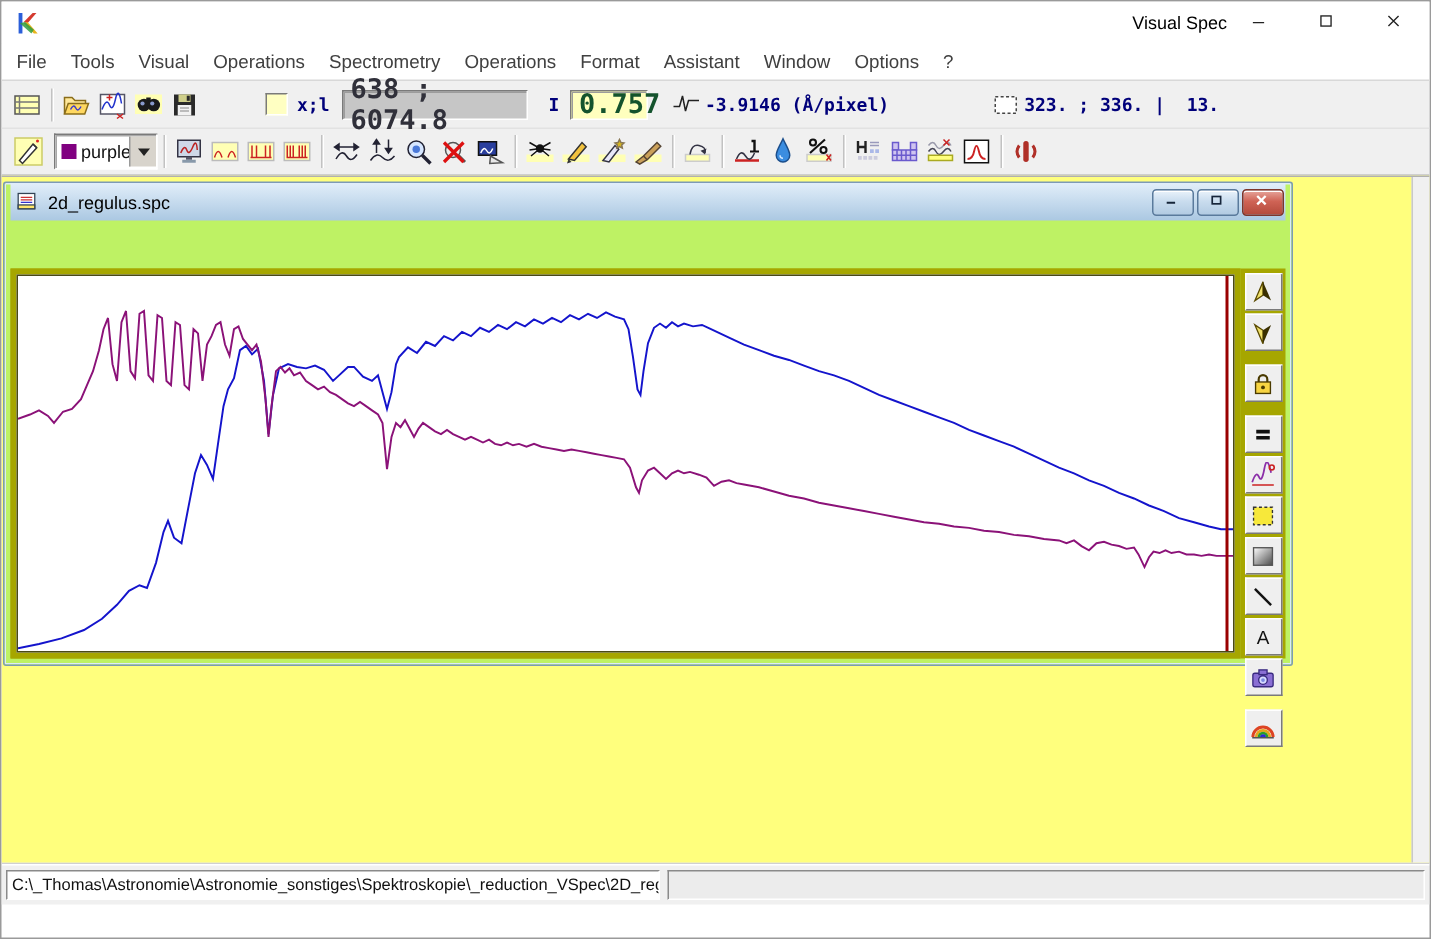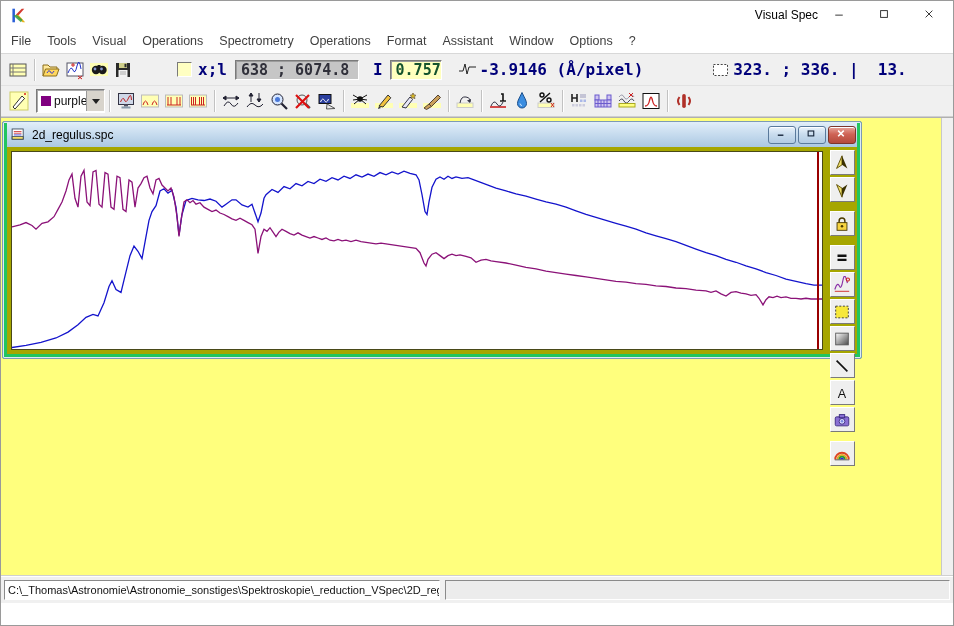--- a/index.html
+++ b/index.html
@@ -14,40 +14,40 @@
   
   .menubar{height:24px;display:flex;align-items:center;background:#fff;border-bottom:1px solid #d8d8d8;padding-left:2px;}
   .menubar .mitem{font-size:12.5px;color:#404040;padding:3px 8px;}
   
   .toolbar{display:flex;align-items:center;background:#f0f0f0;}
   .tb1{height:31px;border-bottom:1px solid #e2e2e2;}
   .tb2{height:30px;border-bottom:1px solid #cfcfcf;}
   .tbtn{width:24px;height:24px;display:inline-flex;align-items:center;justify-content:center;flex:none;}
   .tbtn svg{width:20px;height:20px;}
   .sep{width:1px;height:22px;background:#c2c2c2;box-shadow:1px 0 0 #ffffff;margin:0 4px;flex:none;}
-  .lbl{font-family:"DejaVu Sans Mono",monospace;font-weight:bold;font-size:16px;color:#00007a;white-space:pre;}
+  .lbl{font-family:"DejaVu Sans Mono",monospace;font-weight:bold;font-size:12px;color:#00007a;white-space:pre;}
   .field{height:18px;display:flex;align-items:center;padding:0 5px;font-family:"DejaVu Sans Mono",monospace;
-         font-size:15px;border:1px solid;border-color:#7a7a7a #ffffff #ffffff #7a7a7a;box-shadow:inset 1px 1px 0 #9c9c9c;}
+         font-size:18px;border:1px solid;border-color:#7a7a7a #ffffff #ffffff #7a7a7a;box-shadow:inset 1px 1px 0 #9c9c9c;}
   .field.gray{background:#c6c6c6;color:#30303a;width:112px;font-weight:bold;}
   .field.yellow{background:#ffffbe;color:#14532d;width:40px;font-weight:bold;}
   .chk{width:13px;height:13px;background:#ffffc2;border:1px solid;border-color:#7a7a7a #fff #fff #7a7a7a;flex:none;}
   .combo{height:22px;background:#fff;display:flex;align-items:center;border:1px solid;border-color:#7a7a7a #fff #fff #7a7a7a;
          box-shadow:inset 1px 1px 0 #a8a8a8;}
   .combo .cicon{width:16px;height:16px;margin:0 2px 0 3px;flex:none;}
   .combo .ctext{font-size:12px;color:#111;flex:1;white-space:nowrap;overflow:hidden;}
   .combo .drop{width:17px;height:20px;background:#d8d4cc;border-left:1px solid #9a9a9a;display:flex;align-items:center;justify-content:center;flex:none;}
   .tri{width:0;height:0;border-left:4px solid transparent;border-right:4px solid transparent;border-top:5px solid #222;}
   .swatch{width:10px;height:10px;margin:0 3px 0 4px;flex:none;}
   
   .mdi{position:relative;height:457px;background:#ffff7d;border-top:1px solid #b0b0b0;}
   .mdi-strip{position:absolute;top:0;right:0;width:11px;height:100%;background:#f0f0f0;border-left:1px solid #c8c8c8;}
   
-  .childwin{position:absolute;left:1px;top:3px;width:860px;height:238px;background:#22c55e;
+  .childwin{position:absolute;left:1px;top:3px;width:860px;height:323px;background:#bef264;
             border:1px solid #7d9ab5;border-radius:2px;box-shadow:inset 0 0 0 1px #dcebf8;
-            display:flex;flex-direction:column;padding:0 4px 4px 4px;box-sizing:border-box;}
+            display:flex;flex-direction:column;padding:0 4px 4px 4px;box-sizing:border-box;gap:32px;}
   .ctitle{height:25px;display:flex;align-items:center;background:linear-gradient(180deg,#e2eef9 0%,#c6dbee 50%,#abc8e2 100%);}
   .ctitle .cicon16{width:17px;height:17px;margin:0 5px 0 3px;}
   .ctitle .ctxt{font-size:12px;color:#000;flex:1;}
   .cbtn{width:28px;height:18px;margin-left:2px;border:1px solid #5a7a9c;border-radius:3px;display:flex;align-items:center;justify-content:center;
         background:linear-gradient(#eaf3fb,#c9dcee 45%,#b2cbe2);box-shadow:inset 0 1px 0 #fff;}
   .cbtn svg{width:15px;height:15px;}
   .cbtn.close{background:linear-gradient(#e7a79d,#cf6355 45%,#b44a3c);border-color:#7d352b;margin-right:1px;}
   .cbody{flex:1;display:flex;min-height:0;}
   .chart-frame{flex:1;border:4px solid #a6a600;background:#a6a600;min-width:0;}
   .plot{position:relative;width:100%;height:100%;background:#fff;border:1px solid #494918;box-sizing:border-box;}

